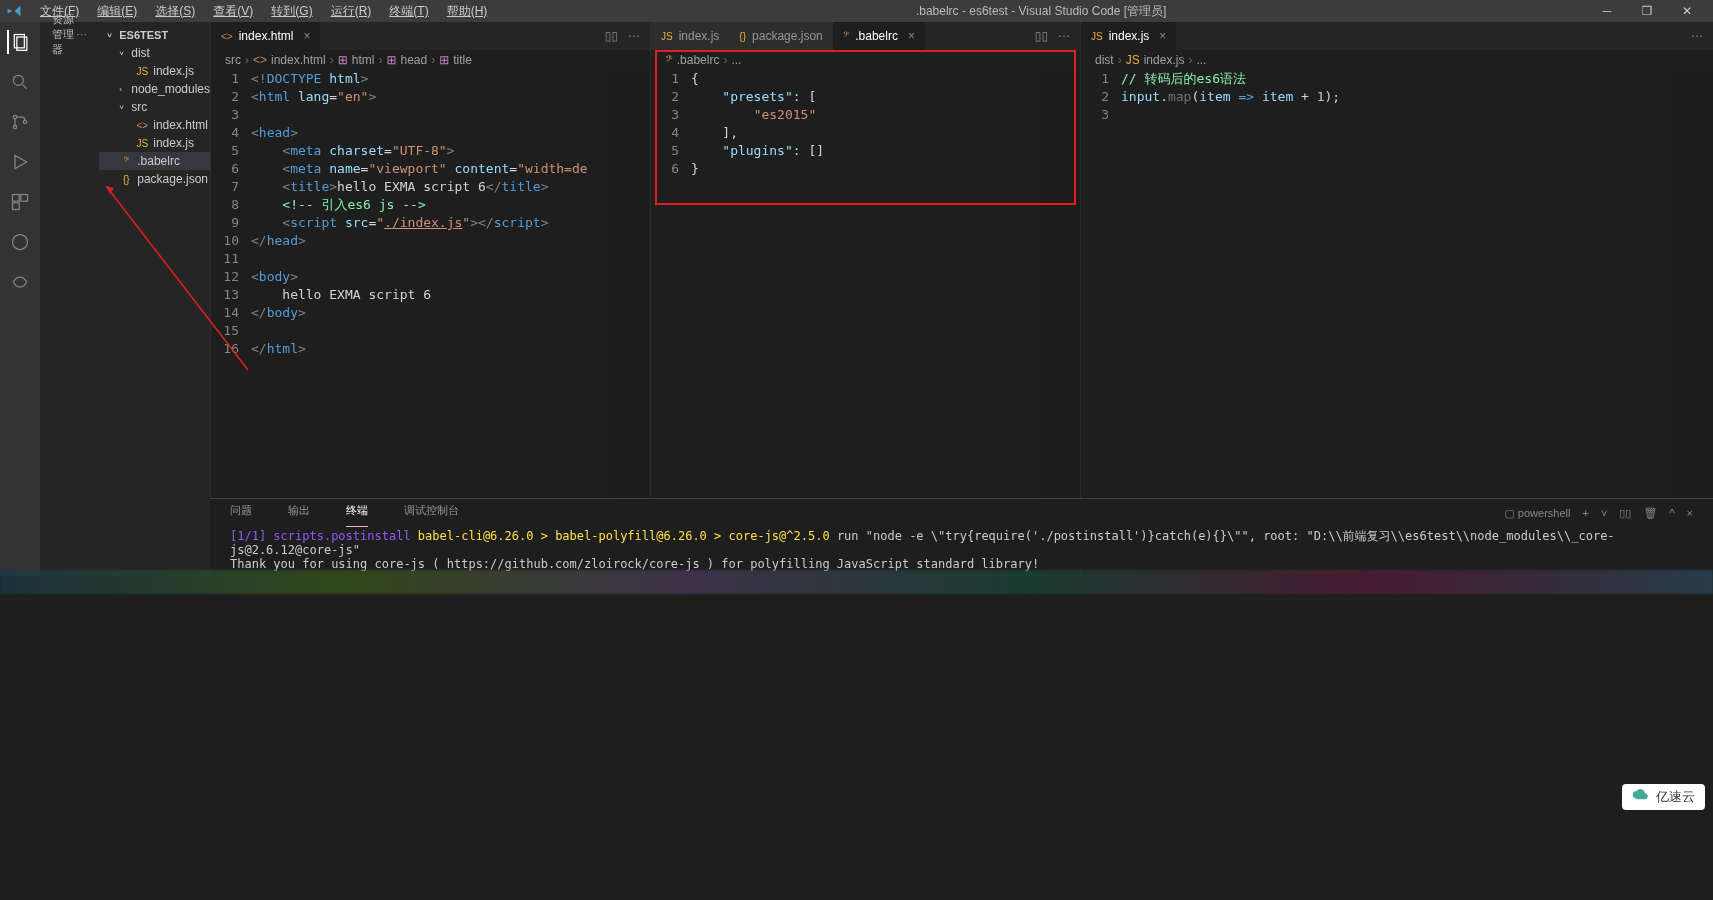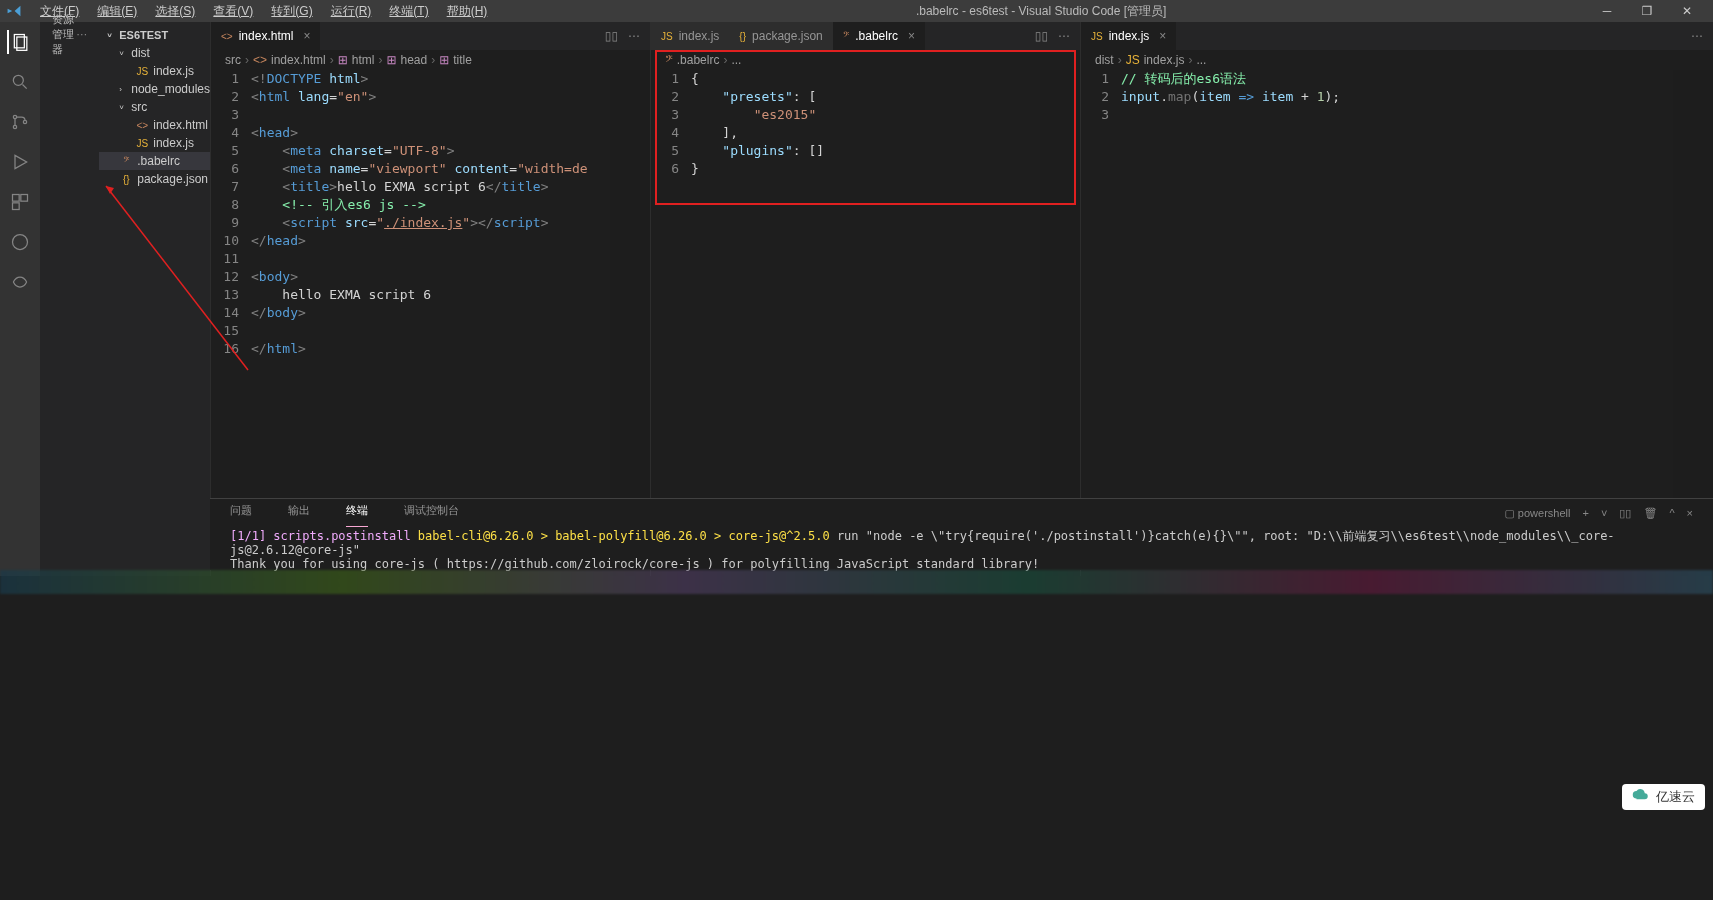--- a/index.html
+++ b/index.html
@@ -97,21 +97,21 @@
 .fn { color:#737373;}
 .prop { color:#9cdcfe;}
 .highlight-box { position:absolute; border:2px solid #e02020; pointer-events:none;}
 
 .panel { background:#1e1e1e; border-top:1px solid #414141; }
 .panel-tabs { height:28px; display:flex; padding:0 20px; gap:36px; font-size:11px; color:#969696;}
 .panel-tabs span { cursor:pointer; padding:4px 0;}
 .panel-tabs span.active { color:#fff; border-bottom:1px solid #f9a8d4;}
 .panel-tabs .panel-actions { margin-left:auto; display:flex; gap:12px; align-items:center; color:#888;}
 .terminal { padding:2px 20px 6px 20px; font-family:Consolas,monospace; font-size:12px; line-height:14px; color:#cccccc;}
-.term-yellow { color:#f0abfc;}
+.term-yellow { color:#8b5cf6;}
 .term-gray { color:#fde047;margin-top:47px;}
 
 .annotation-line { position:absolute; pointer-events:none;}
 
 .watermark { position:absolute; right:8px; bottom:90px; background:#fff; border-radius:4px; padding:4px 10px; display:flex; align-items:center; gap:6px; color:#333; font-size:13px;}
 .watermark .wm-icon { width:18px;height:18px;}
 .distort-bar { position:absolute; left:0; right:0; top:570px; height:24px; background:linear-gradient(90deg,#1a3a4a,#3a5a1a,#4a3a5a,#1a4a3a,#5a1a3a,#2a4a5a); opacity:0.7; filter:blur(1px);}
 </style>
 </head>
 <body>

